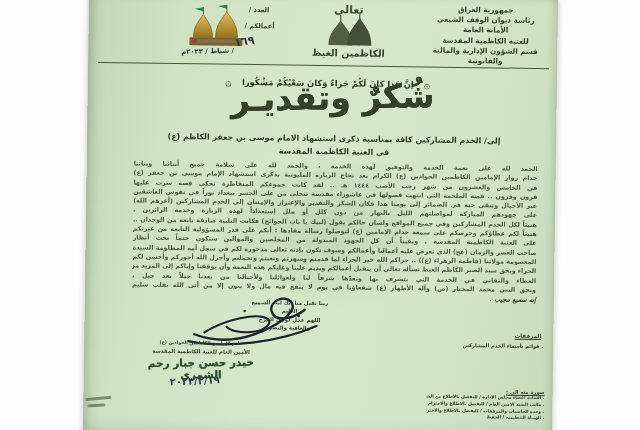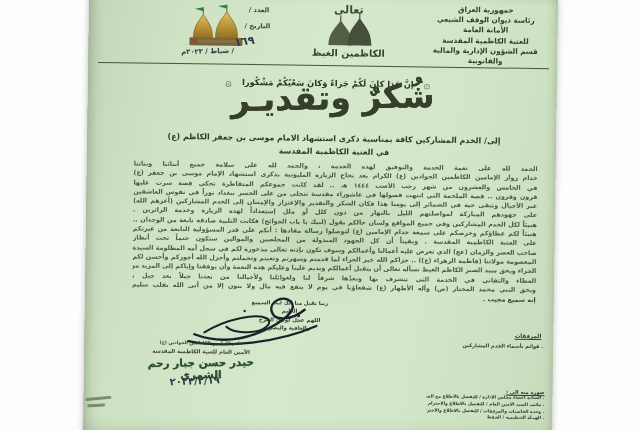--- a/index.html
+++ b/index.html
@@ -38,21 +38,21 @@
   #verse-row .orn{font-size:11px;vertical-align:-1px;}
   #verse-row .vtext{font-size:8.4px;font-weight:bold;margin:0 5px;}
   #title{left:135px;top:84px;width:220px;text-align:center;font-size:33px;font-weight:bold;color:#353f2a;
     transform:rotate(-2deg);text-shadow:0 0 .6px #353f2a;letter-spacing:-1px;}
   #addr1{left:45px;right:20px;top:140px;text-align:center;font-size:7.9px;font-weight:bold;color:#313a27;}
   #addr2{left:45px;right:20px;top:153px;text-align:center;font-size:7.9px;font-weight:bold;color:#313a27;}
   
   #body-block{left:47px;right:18px;top:167px;color:#39412f;}
   .bline{font-size:6.3px;line-height:9.3px;font-weight:bold;opacity:.88;
     text-align:justify;text-align-last:justify;white-space:nowrap;overflow:hidden;}
-  #closing{right:18px;top:299px;font-size:6.4px;font-weight:bold;color:#39412f;}
+  #closing{right:18px;top:299px;font-size:6.4px;font-weight:bold;color:#39412f;font-style:italic;}
   #dua{left:166px;top:305px;width:78px;text-align:center;font-size:5.4px;font-weight:bold;
     line-height:1.55;color:#343d2b;}
   
   #signature{left:102px;top:298px;width:134px;height:58px;}
   #sig-pretitle{left:62px;top:348px;width:110px;text-align:center;font-size:4.6px;font-weight:bold;color:#3c4531;}
   #sig-title{left:62px;top:356px;width:110px;text-align:center;font-size:5.4px;font-weight:bold;color:#37402c;}
   #sig-name{left:58px;top:364px;width:118px;text-align:center;font-size:10.5px;font-weight:bold;color:#30512f;
     transform:rotate(-1.5deg);text-shadow:0 0 .7px #30512f;letter-spacing:-.5px;}
   #sig-date{left:86px;top:383px;font-size:10px;font-weight:bold;color:#2e3850;transform:rotate(-3deg);letter-spacing:.5px;}
   
@@ -107,21 +107,21 @@
         <polygon points="41,1 32,2.5 41,5" fill="#1f8a3c"></polygon>
         <path d="M8 34 C8 22 14 17 17.5 11 C21 17 27 22 27 34 Z" fill="url(#gg)" stroke="#6b5316" stroke-width=".6"></path>
         <path d="M30 34 C30 20 37 15 41 8 C45 15 52 20 52 34 Z" fill="url(#gg)" stroke="#6b5316" stroke-width=".6"></path>
         <rect x="4" y="34" width="53" height="8" rx="1" fill="#77633a"></rect>
         <rect x="12" y="36" width="42" height="3.4" fill="#8d7848" opacity=".65"></rect>
         <rect x="6" y="35.6" width="4.5" height="3.6" fill="#b23c2a"></rect>
       </svg>
     </div>
 
     <div id="number-label" class="abs lbl">العدد /</div>
-    <div id="date-label" class="abs lbl">التاريخ /</div>
+    <div id="date-label" class="abs lbl">أعمالكم /</div>
     <div id="number-value" class="abs">١٦٩</div>
     <div id="date-value" class="abs">/ شباط / ٢٠٢٣م</div>
 
     <div id="divider" class="abs"></div>
 
     <div id="verse-row" class="abs">
       <span class="orn">۞</span>
       <span class="vtext">إنَّ هَذا كانَ لَكُمْ جَزاءً وَكانَ سَعْيُكُمْ مَشْكُورا</span>
       <span class="orn">۞</span>
     </div>

